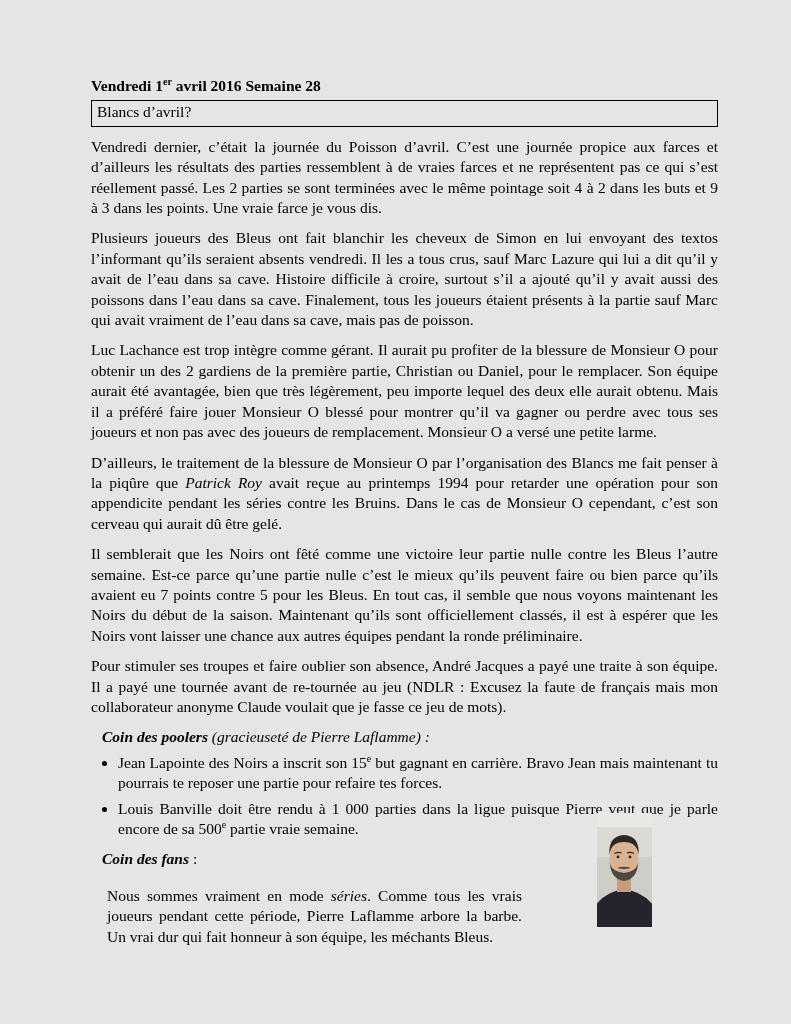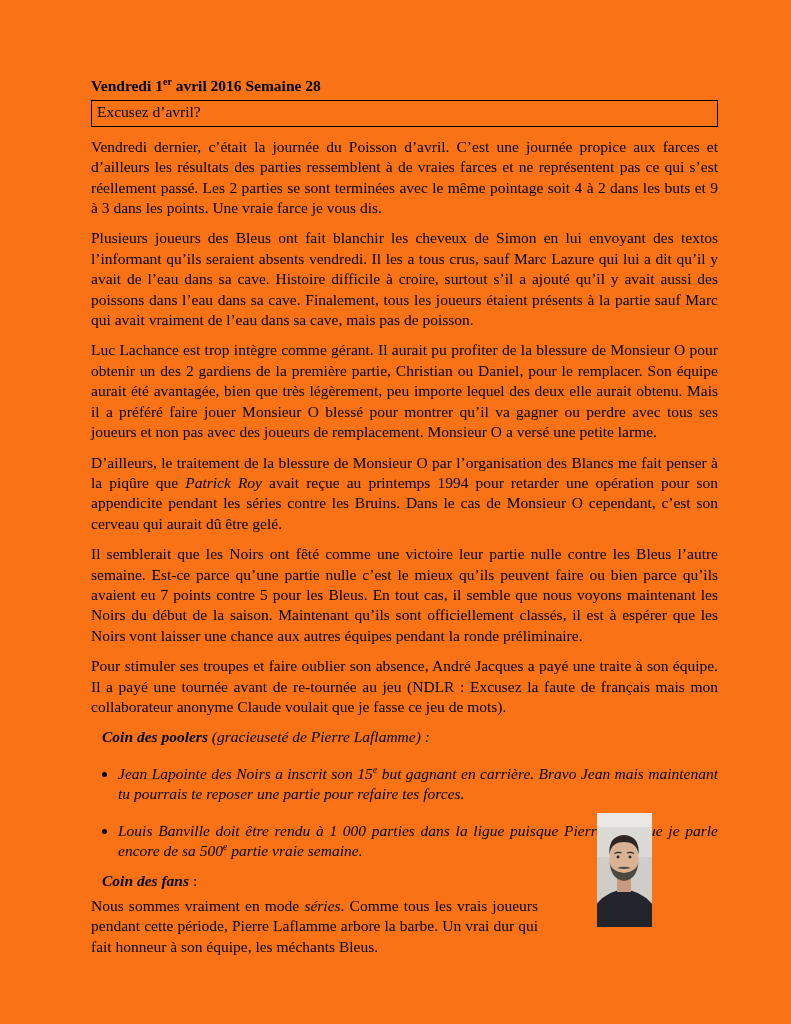--- a/index.html
+++ b/index.html
@@ -1,21 +1,21 @@
 <!DOCTYPE html>
 <html><head>
 <meta charset="utf-8">
 <style>
   * { margin: 0; padding: 0; box-sizing: border-box; }
   html, body { background: #ffffff; }
   .page {
     position: relative;
     width: 791px;
     height: 1024px;
-    background: #f97316;
+    background: #e5e5e5;
     color: #000000;
     font-family: "Liberation Serif", "DejaVu Serif", serif;
     overflow: hidden;
   }
   .content {
     position: absolute;
     left: 91px;
     top: 76px;
     width: 627px;
     font-size: 15.5px;
@@ -34,42 +34,42 @@
     padding: 1px 5px 3px 5px;
     margin-bottom: 10px;
     text-align: left;
   }
   .sommaire-label { font-weight: bold; }
   p.para { margin: 0 0 10px 0; }
   .section-heading { text-align: left; margin: 1px 0 4px 11px; }
   .bi { font-weight: bold; font-style: italic; }
   .it { font-style: italic; }
   ul.bullets { margin: 0 0 10px 0; padding-left: 27px; list-style: disc outside; }
-  ul.bullets li { margin: 16px 0 1px 0; font-style: italic; }
+  ul.bullets li { margin: 5px 0 1px 0; }
   .fans-text { width: 447px; }
-  .fans-text p { margin: 0; }
+  .fans-text p { margin: 16px; }
   .photo {
     position: absolute;
     left: 597px;
     top: 813px;
     width: 55px;
     height: 114px;
     overflow: hidden;
   }
 </style>
 </head>
 <body>
 
 <div class="page">
   <div class="content">
 
     <h1 class="doc-title"><span>Vendredi 1</span><sup>er</sup><span> avril 2016 Semaine 28</span></h1>
 
     <div class="sommaire-box">
-      <div class="sommaire-item">Excusez d’avril?</div>
+      <div class="sommaire-item">Blancs d’avril?</div>
     </div>
 
     <p class="para">Vendredi dernier, c’était la journée du Poisson d’avril. C’est une journée propice aux farces et d’ailleurs les résultats des parties ressemblent à de vraies farces et ne représentent pas ce qui s’est réellement passé. Les 2 parties se sont terminées avec le même pointage soit 4 à 2 dans les buts et 9 à 3 dans les points. Une vraie farce je vous dis.</p>
 
     <p class="para">Plusieurs joueurs des Bleus ont fait blanchir les cheveux de Simon en lui envoyant des textos l’informant qu’ils seraient absents vendredi. Il les a tous crus, sauf Marc Lazure qui lui a dit qu’il y avait de l’eau dans sa cave. Histoire difficile à croire, surtout s’il a ajouté qu’il y avait aussi des poissons dans l’eau dans sa cave. Finalement, tous les joueurs étaient présents à la partie sauf Marc qui avait vraiment de l’eau dans sa cave, mais pas de poisson.</p>
 
     <p class="para">Luc Lachance est trop intègre comme gérant. Il aurait pu profiter de la blessure de Monsieur O pour obtenir un des 2 gardiens de la première partie, Christian ou Daniel, pour le remplacer. Son équipe aurait été avantagée, bien que très légèrement, peu importe lequel des deux elle aurait obtenu. Mais il a préféré faire jouer Monsieur O blessé pour montrer qu’il va gagner ou perdre avec tous ses joueurs et non pas avec des joueurs de remplacement. Monsieur O a versé une petite larme.</p>
 
     <p class="para"><span>D’ailleurs, le traitement de la blessure de Monsieur O par l’organisation des Blancs me fait penser à la piqûre que </span><em class="it">Patrick Roy</em><span> avait reçue au printemps 1994 pour retarder une opération pour son appendicite pendant les séries contre les Bruins. Dans le cas de Monsieur O cependant, c’est son cerveau qui aurait dû être gelé.</span></p>
 

